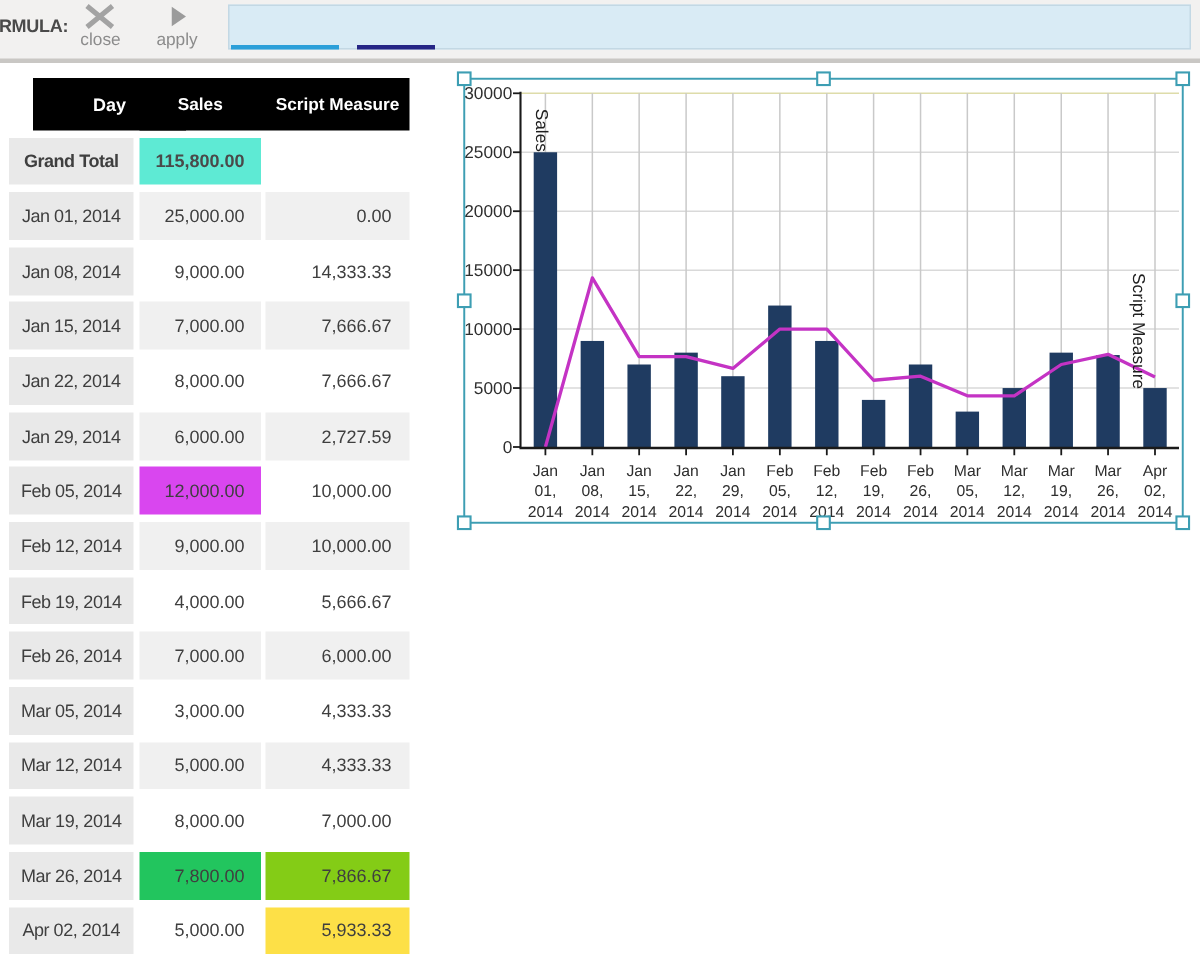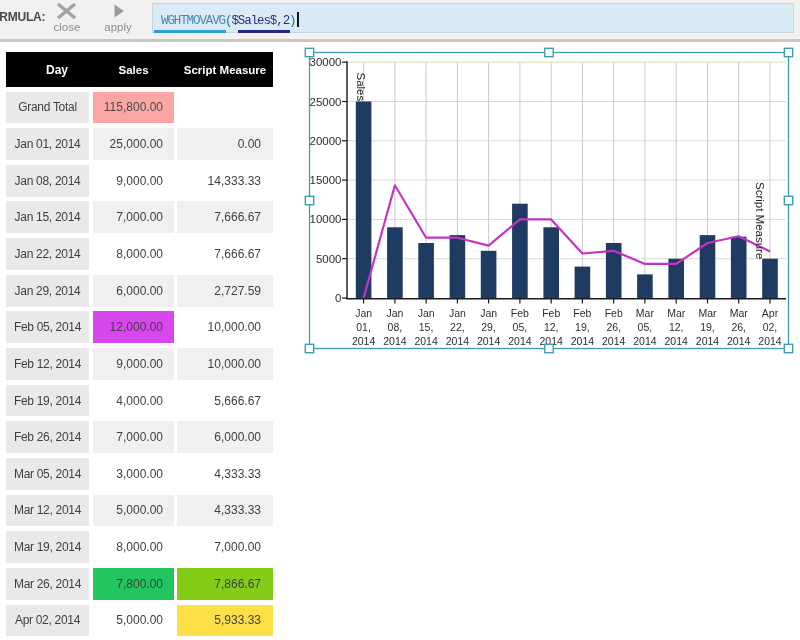--- a/index.html
+++ b/index.html
@@ -23,21 +23,21 @@
 .hcell { position:absolute; top:0; height:35px; background:#000000; color:#ffffff; font-size:12px;
   font-weight:bold; display:flex; align-items:center; justify-content:center; }
 .hlbl { position:absolute; top:0; height:35px; color:#ffffff; font-size:11.5px; font-weight:bold;
   display:flex; align-items:center; justify-content:center; }
 .trow { position:absolute; left:6px; height:31.8px; }
 .trow > div { position:absolute; top:0; height:31.8px; font-size:12px; color:#3f3f3f;
   display:flex; align-items:center; }
 .cday { left:0; width:83px; justify-content:center; letter-spacing:-0.3px; }
 .cnum { left:87px; width:81px; justify-content:flex-end; padding-right:11px; color:#565656; }
 .c3 { left:171px; width:96px; padding-right:12px; }
-.b { font-weight:normal; color:#333333; }
+.b { font-weight:bold; color:#333333; }
 #chart { position:absolute; left:0; top:0; }
 .al { font-size:11.5px; fill:#2e2e2e; font-family:"Liberation Sans", sans-serif; }
 .xl { font-size:10.5px; fill:#2e2e2e; font-family:"Liberation Sans", sans-serif; }
 .rl { font-size:11.5px; fill:#1f1f1f; font-family:"Liberation Sans", sans-serif; }
 </style></head>
 <body>
 <div id="toolbar">
   <div id="flabel">FORMULA:</div>
   <div class="tbtn" id="closeb">
     <svg width="34" height="20" style="position:absolute;left:0;top:1px">
@@ -48,31 +48,30 @@
   <div class="tbtn" id="applyb">
     <svg width="36" height="20" style="position:absolute;left:0;top:1px">
       <path d="M14.5 3.5 L24 10 L14.5 16.5 Z" fill="#9b9b9b"></path>
     </svg>
     <div class="lbl">apply</div>
   </div>
 </div>
 <div id="ffield">
     <div class="ful" style="left:1px;width:72px;background:#2b9fd9"></div>
     <div class="ful" style="left:85px;width:52px;background:#252585"></div>
-    <div id="ftext"><span class="fk">WGHTMOVAVG</span><span class="fp">(</span><span class="fa">$Sales$,2</span><span class="fp">)</span><span class="cur"></span></div>
   </div>
 <div id="thead">
-  <div class="hcell" style="left:0;width:102px">Day</div>
+  <div class="hcell" style="left:16px;width:102px">Day</div>
   <div class="hcell" style="left:87px;width:180px"></div>
   <div class="hlbl" style="left:87px;width:81px">Sales</div>
   <div class="hlbl" style="left:171px;width:96px">Script Measure</div>
 </div>
 <div class="trow" style="top:91.5px">
 <div class="cday b" style="background:#e9e9e9">Grand Total</div>
-<div class="cnum b" style="background:#fca5a5;color:#4a4a4a">115,800.00</div>
+<div class="cnum b" style="background:#5eead4;color:#4a4a4a">115,800.00</div>
 <div class="cnum c3" style="background:#ffffff">&nbsp;</div>
 </div>
 <div class="trow" style="top:128.2px">
 <div class="cday" style="background:#e9e9e9">Jan 01, 2014</div>
 <div class="cnum" style="background:#f0f0f0">25,000.00</div>
 <div class="cnum c3" style="background:#f0f0f0">0.00</div>
 </div>
 <div class="trow" style="top:164.8px">
 <div class="cday" style="background:#e9e9e9">Jan 08, 2014</div>
 <div class="cnum" style="background:#ffffff">9,000.00</div>

